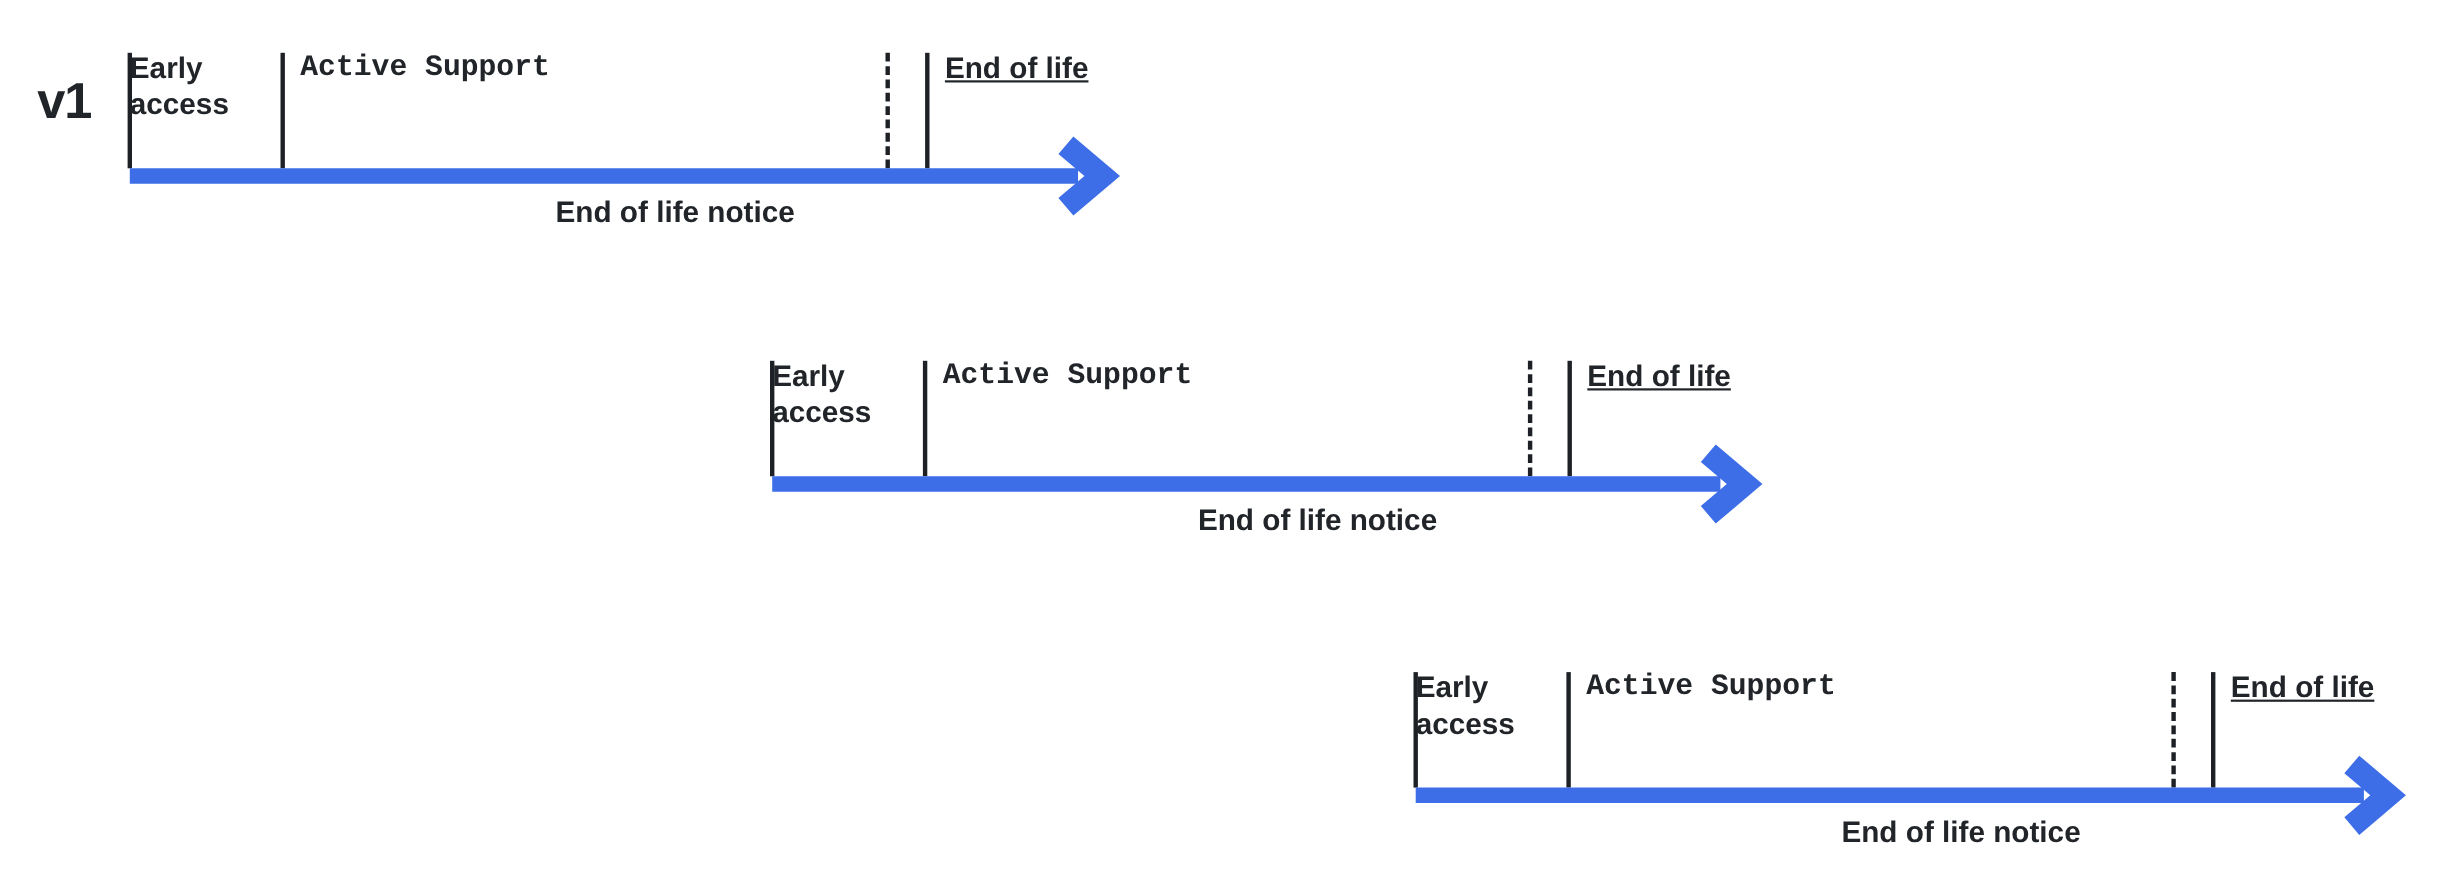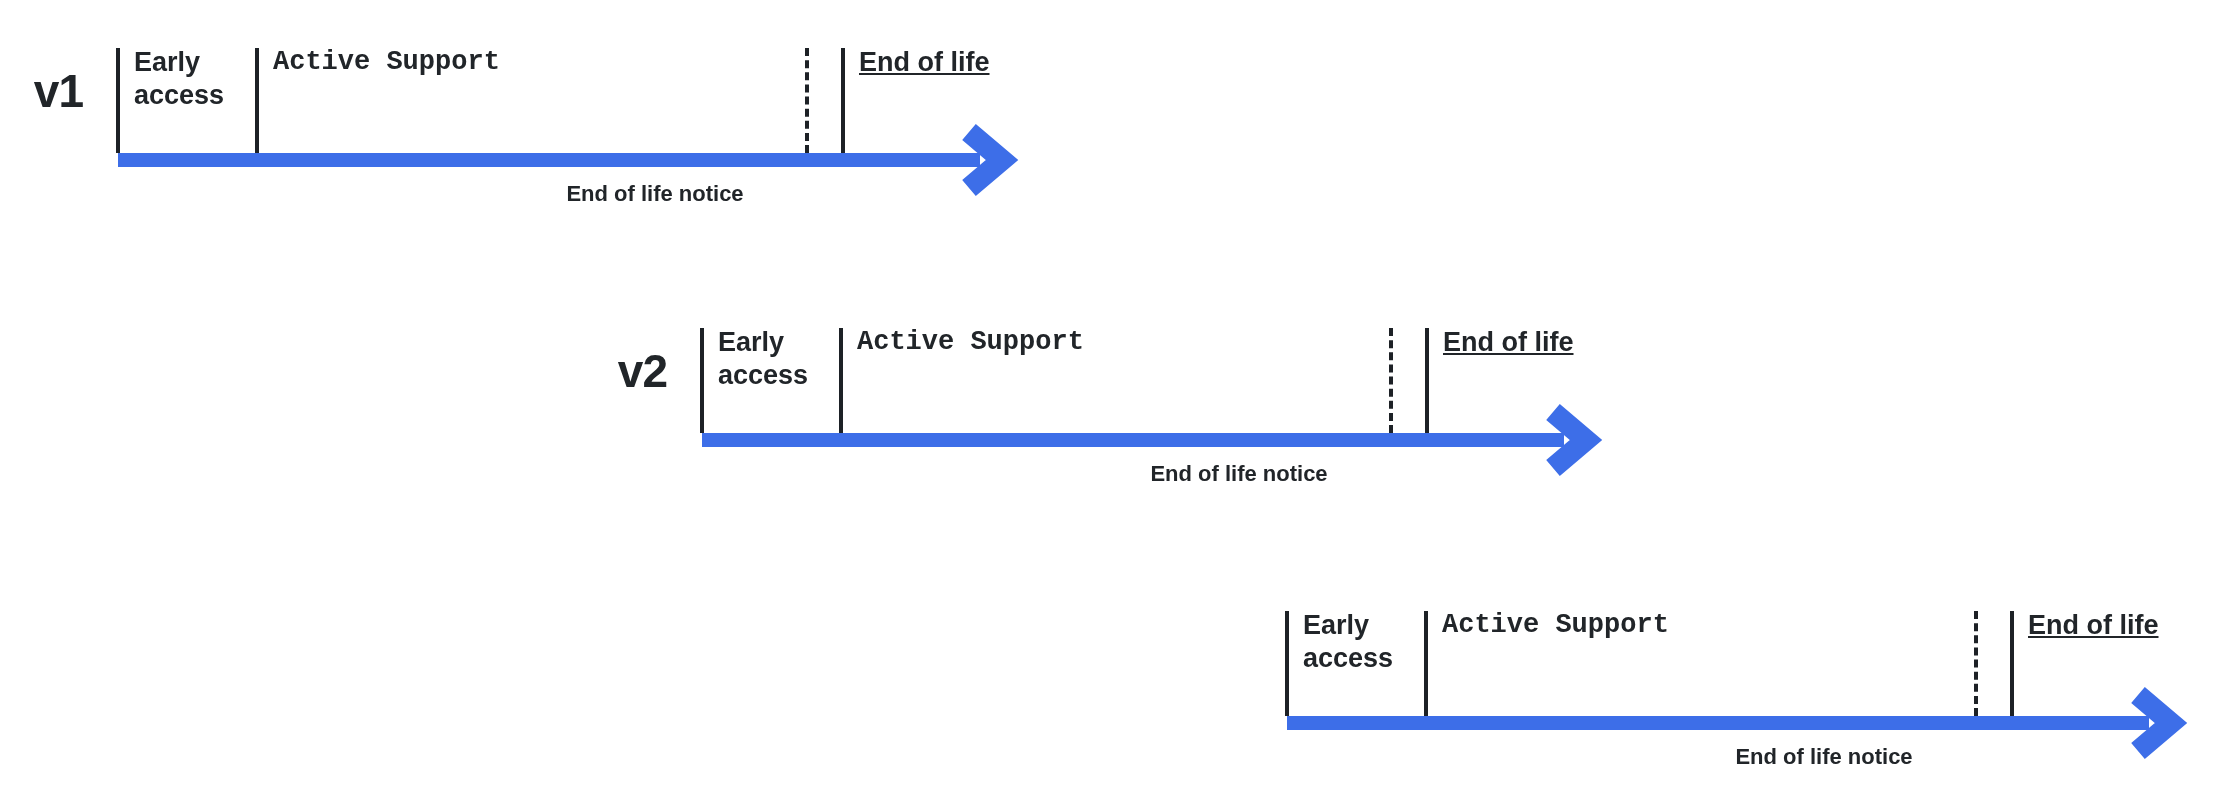--- a/index.html
+++ b/index.html
@@ -27,32 +27,32 @@
   .tick-3{ left:723px; }
   .dashed-line{
     position:absolute; top:0; left:687px; width:0; height:105px;
     border-left:4px dashed var(--line);
   }
 
   .phase{
     position:absolute; top:-2px; font-size:27px; font-weight:700;
     line-height:33px; color:var(--text); white-space:nowrap;
   }
-  .phase.early{ left:16px; white-space:normal; width:112px; }
+  .phase.early{ left:0; white-space:normal; width:112px; }
   .phase.active{ left:155px;font-family:Liberation Mono, monospace; }
   .phase.eol{ left:741px;text-decoration:underline; }
 
   svg.arrow{ position:absolute; left:0; top:67px; overflow:visible; }
   svg.arrow line{ stroke:var(--arrow); stroke-width:14; }
   svg.arrow path{ stroke:var(--arrow); stroke-width:21; fill:none;
                   stroke-linejoin:miter; stroke-linecap:butt; }
 
   .notice{
     position:absolute; left:387px; top:129px; width:300px;
-    text-align:center; font-size:22px; font-weight:700; line-height:33px;
+    text-align:left; font-size:27px; font-weight:700; line-height:33px;
     color:var(--text); white-space:nowrap;
   }
 </style>
 </head>
 <body>
 
 <div class="canvas">
 
   <section class="timeline" style="left:118px; top:48px;">
     <div class="version">v1</div>
@@ -64,21 +64,20 @@
     <div class="phase active">Active Support</div>
     <div class="phase eol">End of life</div>
     <svg class="arrow" width="910" height="90" viewBox="0 0 910 90">
       <line x1="0" y1="45" x2="862" y2="45"></line>
       <path d="M 851 17 L 884 45 L 851 73"></path>
     </svg>
     <div class="notice">End of life notice</div>
   </section>
 
   <section class="timeline" style="left:702px; top:328px;">
-    <div class="version">v2</div>
     <div class="tick tick-1"></div>
     <div class="tick tick-2"></div>
     <div class="dashed-line"></div>
     <div class="tick tick-3"></div>
     <div class="phase early">Early access</div>
     <div class="phase active">Active Support</div>
     <div class="phase eol">End of life</div>
     <svg class="arrow" width="910" height="90" viewBox="0 0 910 90">
       <line x1="0" y1="45" x2="862" y2="45"></line>
       <path d="M 851 17 L 884 45 L 851 73"></path>

